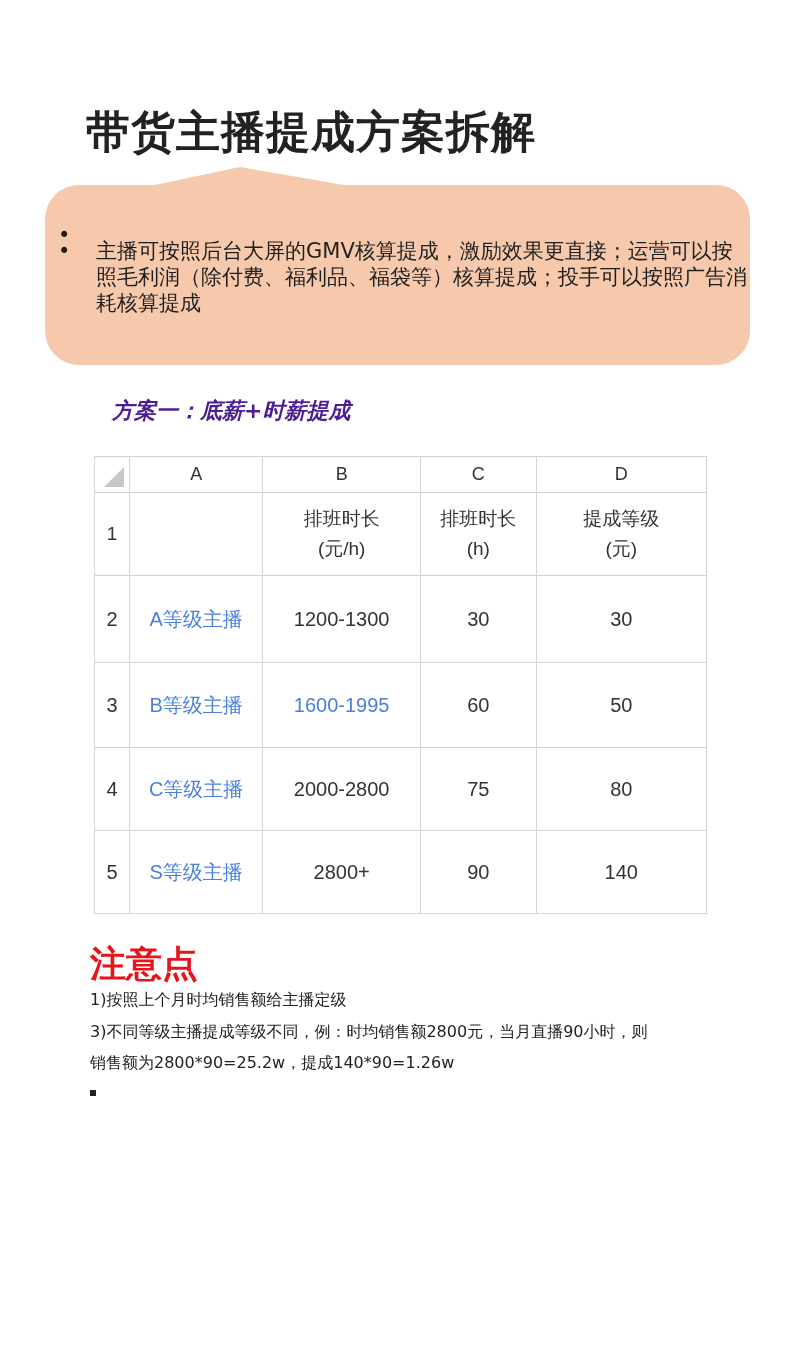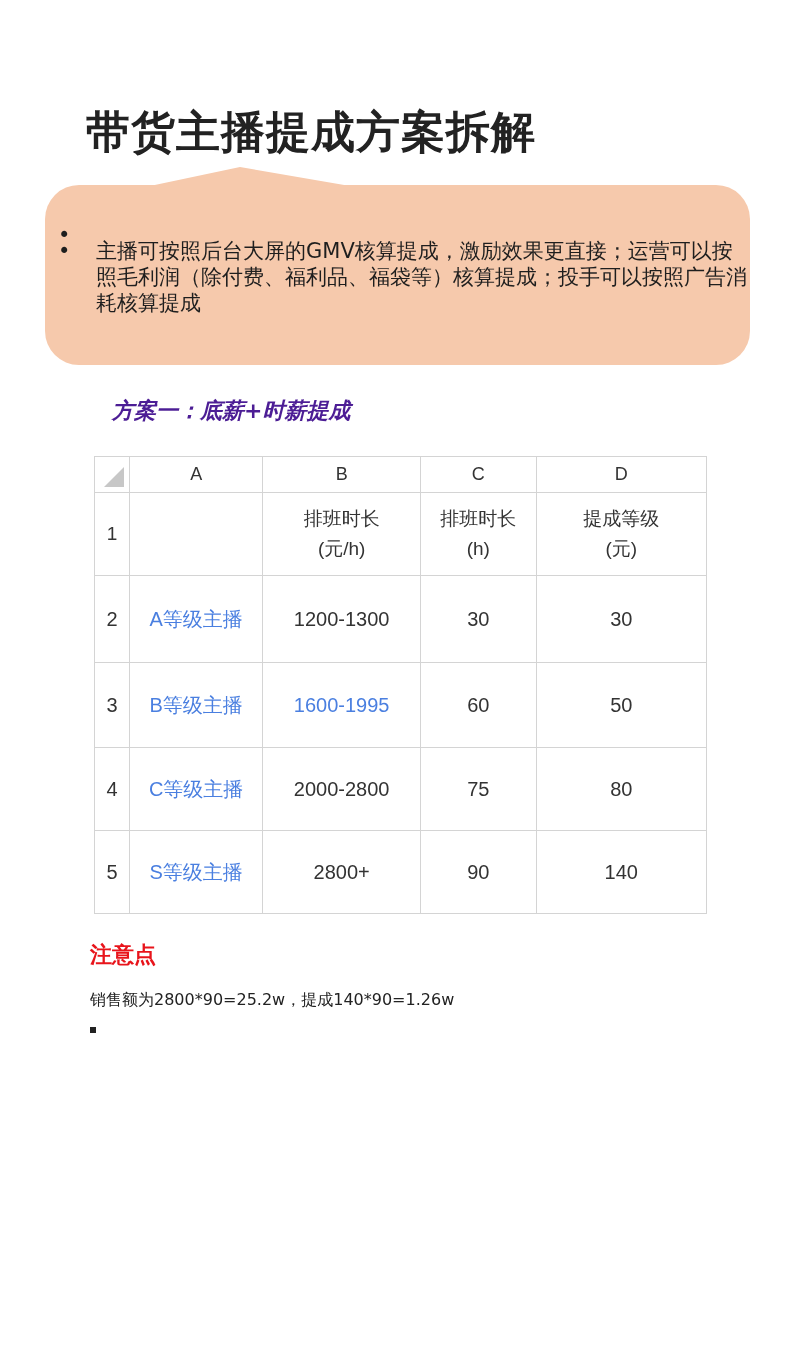--- a/index.html
+++ b/index.html
@@ -24,21 +24,21 @@
   .hdr td { height:35px; color:#555; font-size:18px; background:#fff; }
   .corner { position:relative; }
   .corner-tri { position:absolute; right:5px; bottom:5px; width:0; height:0;
                 border-left:20px solid transparent; border-bottom:20px solid #c7c7c7; }
   .rownum { color:#555; font-size:17px; width:34px; }
   .colA { width:133px; } .colB { width:157px; } .colC { width:115px; } .colD { width:170px; }
   .r1 td { height:82px; font-size:19px; line-height:30px; color:#333; }
   .rdata td { font-size:20px; color:#333; }
   .r2 td { height:86px; } .r3 td { height:84px; } .r4 td { height:82px; } .r5 td { height:82px; }
   .blue { color:#4a7fe0 !important; }
-  .notes-title { position:absolute; left:90px; top:940px; font-size:22px; font-weight:bold; color:#e8141b;
+  .notes-title { position:absolute; left:90px; top:940px; font-size:36px; font-weight:bold; color:#e8141b;
                  margin:0; font-family:"DejaVu Sans",sans-serif; }
   .notes { position:absolute; left:90px; top:984px; width:640px; font-size:16px; line-height:31.5px;
            color:#222; font-family:"DejaVu Sans",sans-serif; }
   .notes p { margin:0; }
   .sq { display:inline-block; width:6px; height:6px; background:#222; vertical-align:middle; margin-right:8px; position:relative; top:-2px; }
 </style>
 </head>
 <body>
 
 <h1 class="title">带货主播提成方案拆解</h1>
@@ -113,15 +113,17 @@
     <td class="blue">S等级主播</td>
     <td>2800+</td>
     <td>90</td>
     <td>140</td>
   </tr>
 </tbody>
   </table>
 
 <h2 class="notes-title">注意点</h2>
 <div class="notes">
+  <p>1)按照上个月时均销售额给主播定级</p>
+  <p>3)不同等级主播提成等级不同，例：时均销售额2800元，当月直播90小时，则</p>
   <p>销售额为2800*90=25.2w，提成140*90=1.26w</p>
   <p><span class="sq"></span></p>
 </div>
 
 </body></html>

